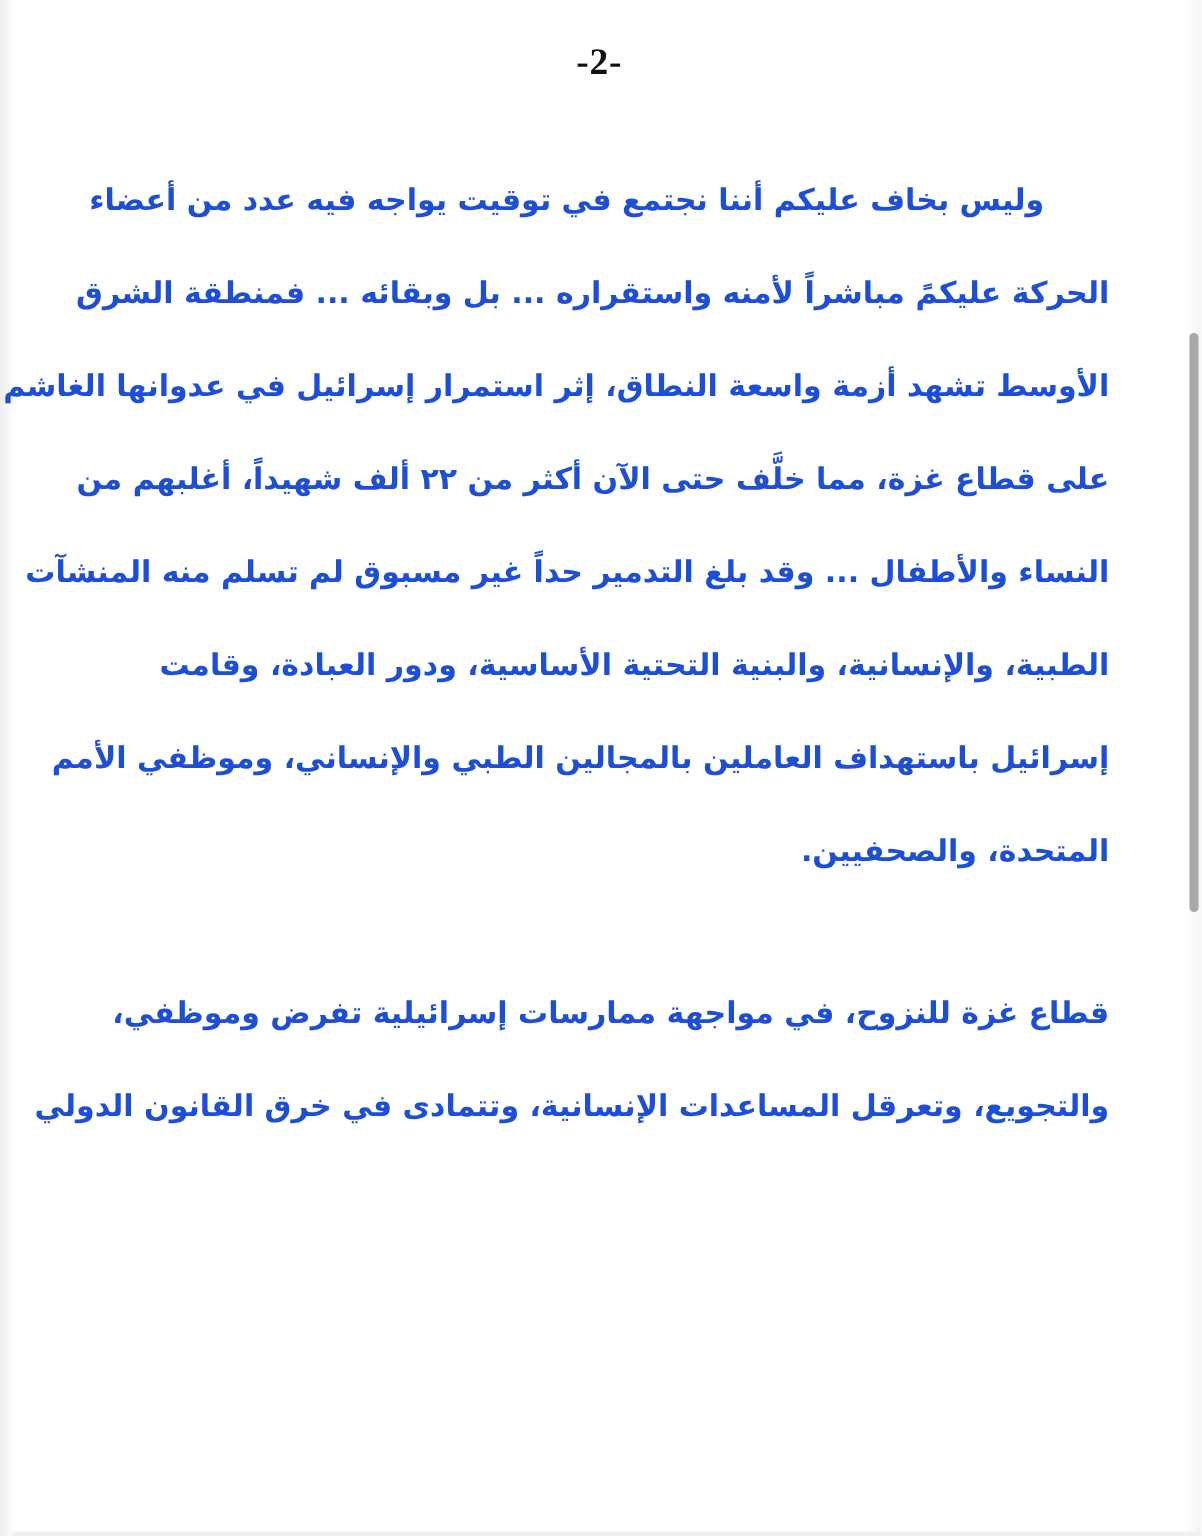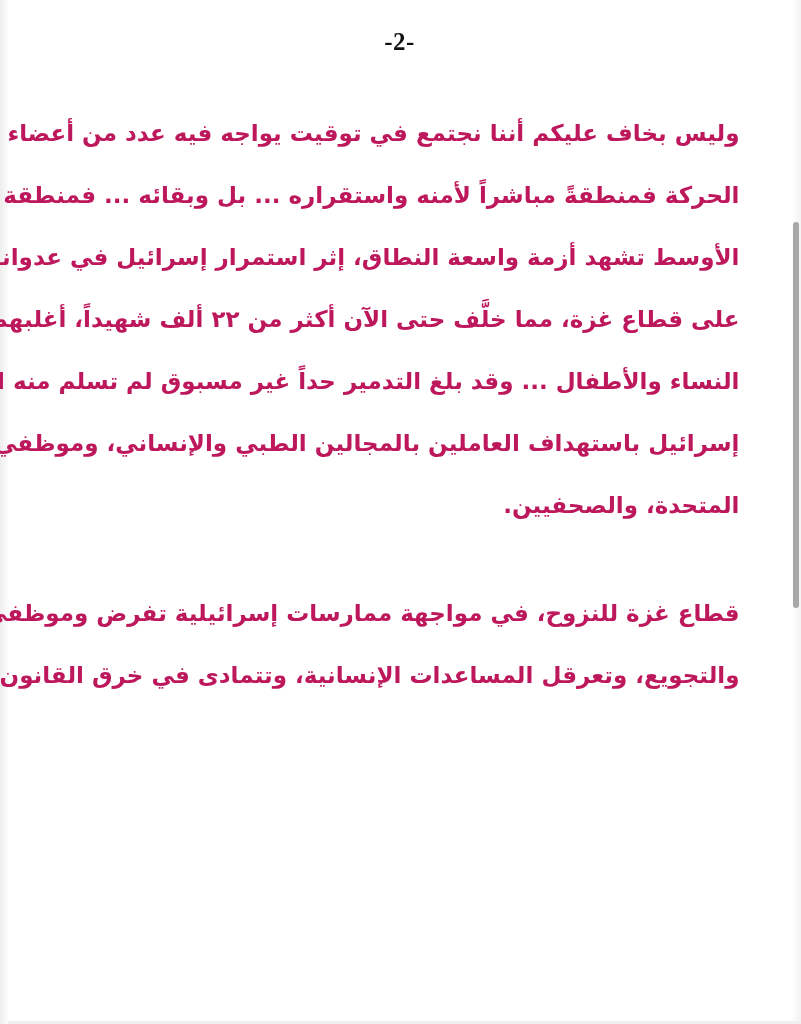--- a/index.html
+++ b/index.html
@@ -96,22 +96,22 @@
   .body-text {
     margin: 0 auto;
     padding: 0;
     width: 680px;
     margin-top: 46px;
   }
 
   .para {
     font-family: "DejaVu Sans", "Liberation Sans", sans-serif;
     font-weight: bold;
-    font-size: 23px;
-    color: #be185d;
+    font-size: 20px;
+    color: #1d4ed8;
     direction: rtl;
     text-align: justify;
     text-align-last: right;
     line-height: 62px;
     margin: 0;
     -webkit-font-smoothing: antialiased;
   }
 
   .para + .para {
     margin-top: 46px;
@@ -159,24 +159,25 @@
 
     <div class="page-number">-2-</div>
 
     <div class="body-text">
 
       <div class="para">
         <span class="line justify first">
           <span class="indent-spacer"></span>
           <span class="w">وليس بخاف عليكم أننا نجتمع في توقيت يواجه فيه عدد من أعضاء</span>
         </span>
-        <span class="line">الحركة فمنطقةً مباشراً لأمنه واستقراره ... بل وبقائه ... فمنطقة الشرق</span>
+        <span class="line">الحركة عليكمً مباشراً لأمنه واستقراره ... بل وبقائه ... فمنطقة الشرق</span>
         <span class="line">الأوسط تشهد أزمة واسعة النطاق، إثر استمرار إسرائيل في عدوانها الغاشم</span>
         <span class="line">على قطاع غزة، مما خلَّف حتى الآن أكثر من ٢٢ ألف شهيداً، أغلبهم من</span>
         <span class="line">النساء والأطفال ... وقد بلغ التدمير حداً غير مسبوق لم تسلم منه المنشآت</span>
+        <span class="line">الطبية، والإنسانية، والبنية التحتية الأساسية، ودور العبادة، وقامت</span>
         <span class="line">إسرائيل باستهداف العاملين بالمجالين الطبي والإنساني، وموظفي الأمم</span>
         <span class="line last">المتحدة، والصحفيين.</span>
       </div>
 
       <div class="para">
         <span class="line">قطاع غزة للنزوح، في مواجهة ممارسات إسرائيلية تفرض وموظفي،</span>
         <span class="line">والتجويع، وتعرقل المساعدات الإنسانية، وتتمادى في خرق القانون الدولي</span>
       </div>
 
     </div>

